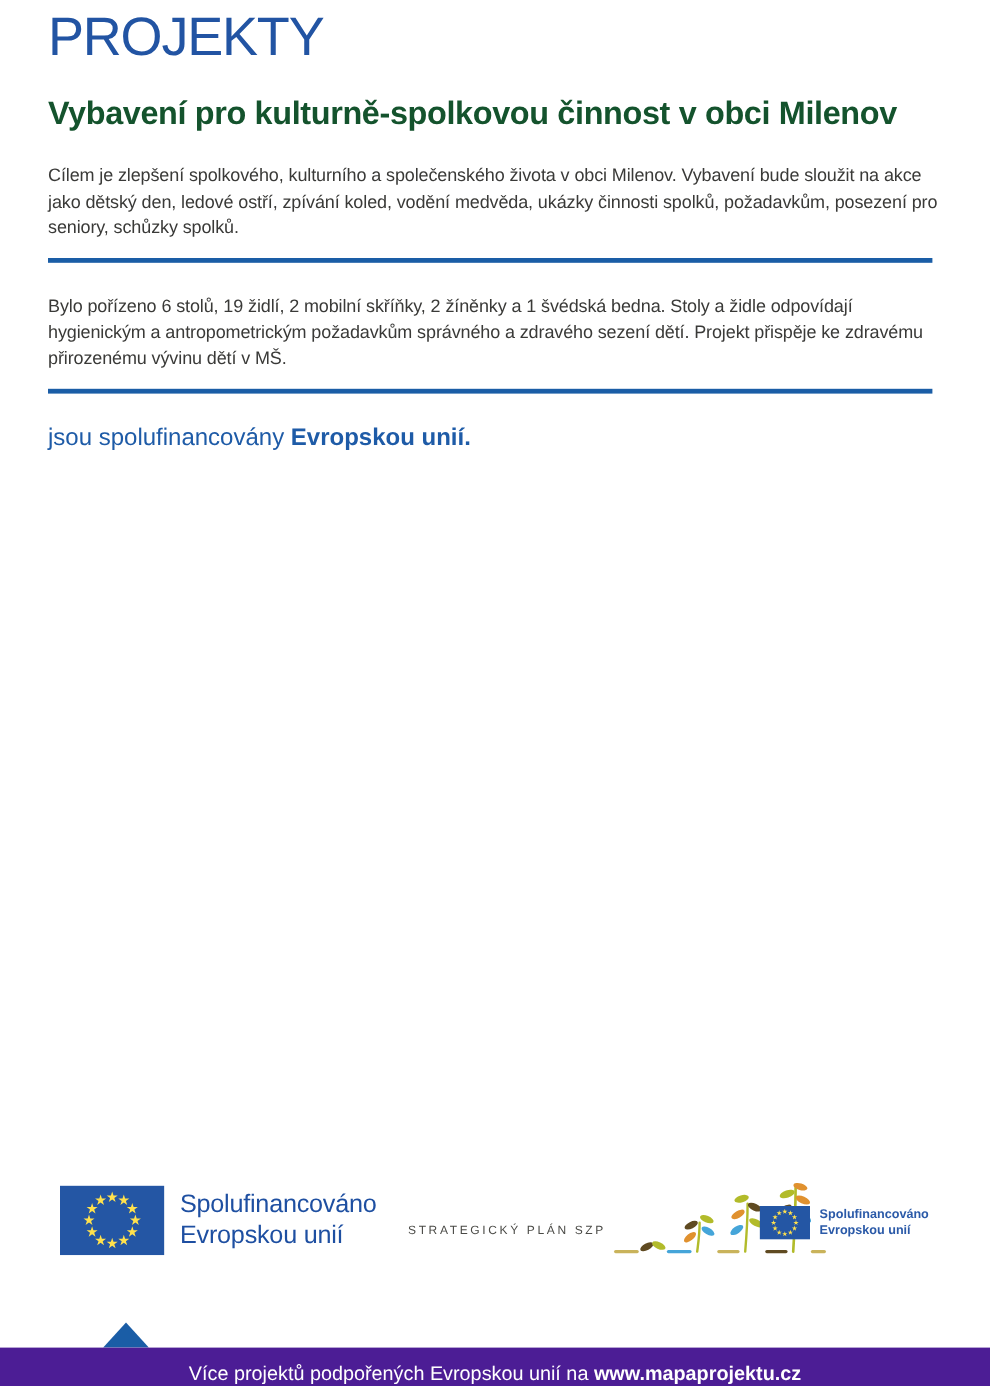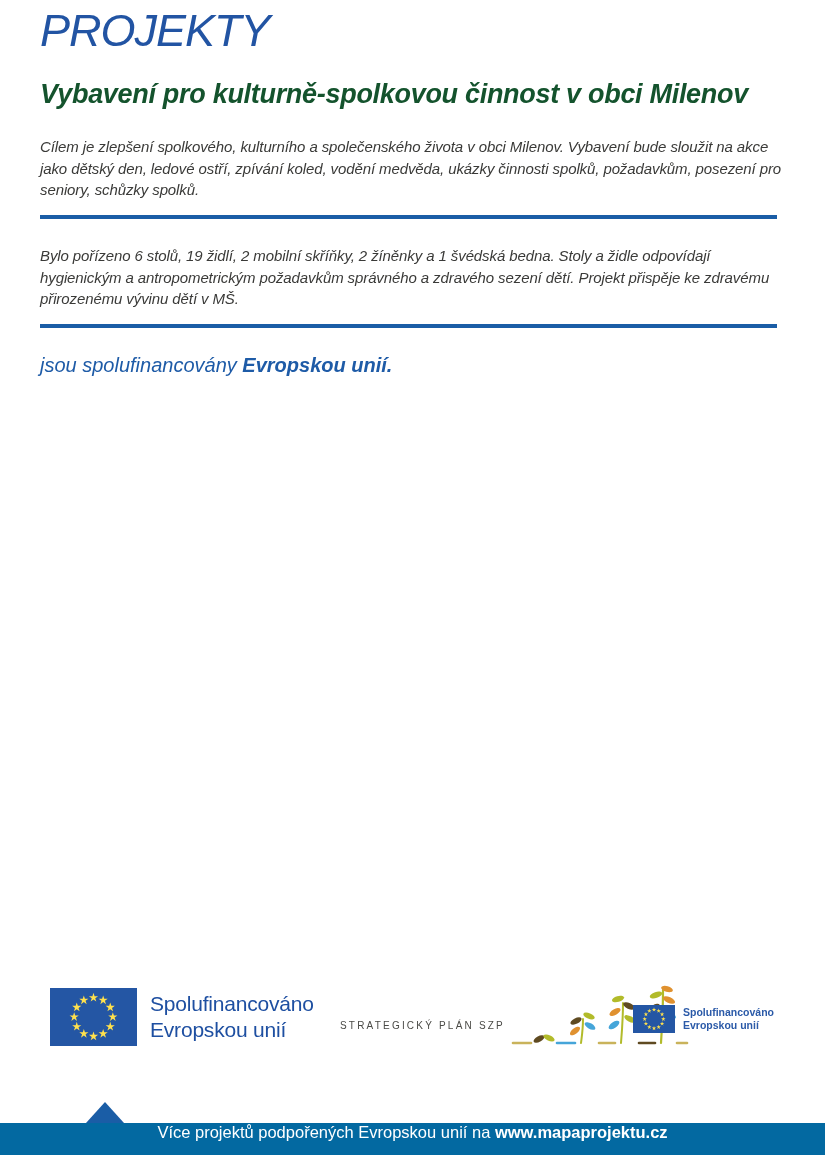--- a/index.html
+++ b/index.html
@@ -4,21 +4,21 @@
 <style>
   * { margin: 0; padding: 0; box-sizing: border-box; }
   html, body { background: #ffffff; }
   body {
     font-family: "Liberation Sans", "DejaVu Sans", sans-serif;
     width: 825px; height: 1155px;
     position: relative; overflow: hidden;
   }
   .page { position: relative; width: 825px; height: 1155px; background: #fff; }
 
-  .content { padding: 6px 40px 0 40px; font-style: italic; }
+  .content { padding: 6px 40px 0 40px; }
 
   .page-title {
     color: #2254a3;
     font-size: 45px;
     font-weight: 400;
     letter-spacing: -1px;
     line-height: 1.12;
   }
   .project-title {
     color: #14532d;
@@ -80,22 +80,22 @@
   .footer-triangle {
     position: absolute; bottom: 32px; left: 86px;
     width: 0; height: 0;
     border-left: 19px solid transparent;
     border-right: 19px solid transparent;
     border-bottom: 21px solid #1a5da6;
   }
   .footer-bar {
     position: absolute; bottom: 0; left: 0;
     width: 825px; height: 32px;
-    background: #0369a1;
-    display: flex; align-items: flex-start; justify-content: center;
+    background: #4c1d95;
+    display: flex; align-items: flex-end; justify-content: center;
     color: #ffffff; font-size: 16.5px;
   }
   .footer-bar b { font-weight: 700; }
 </style>
 </head>
 <body>
 
 <div class="page">
 
   <main class="content">

